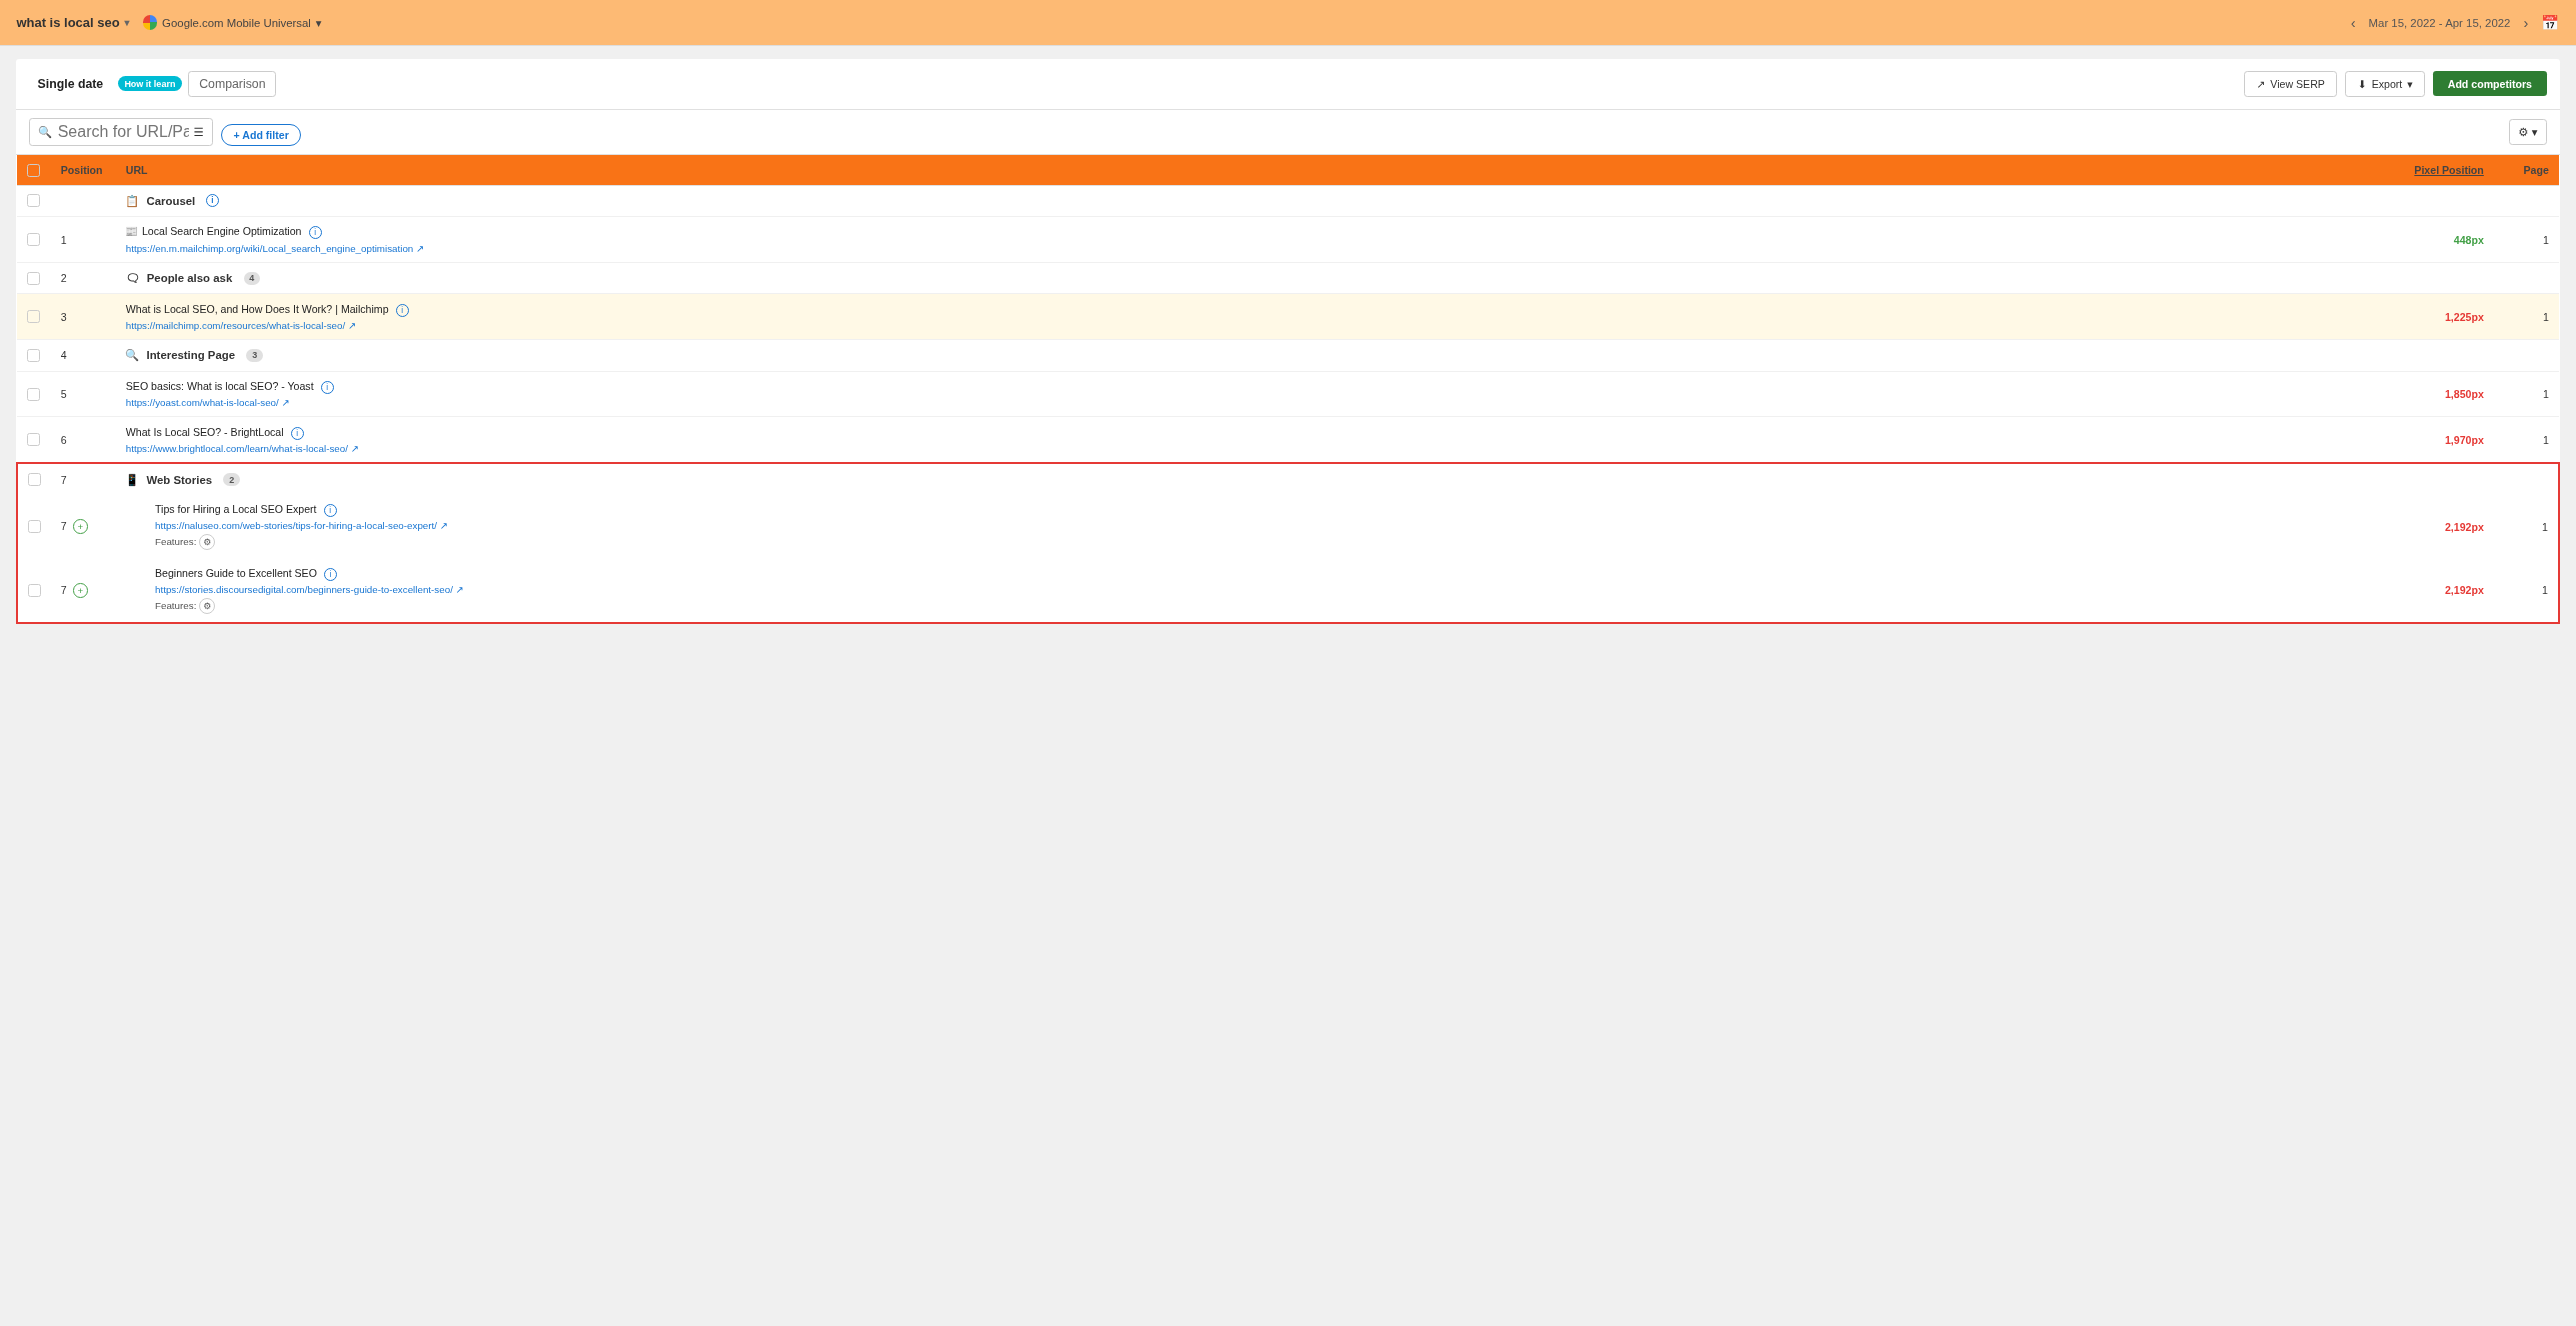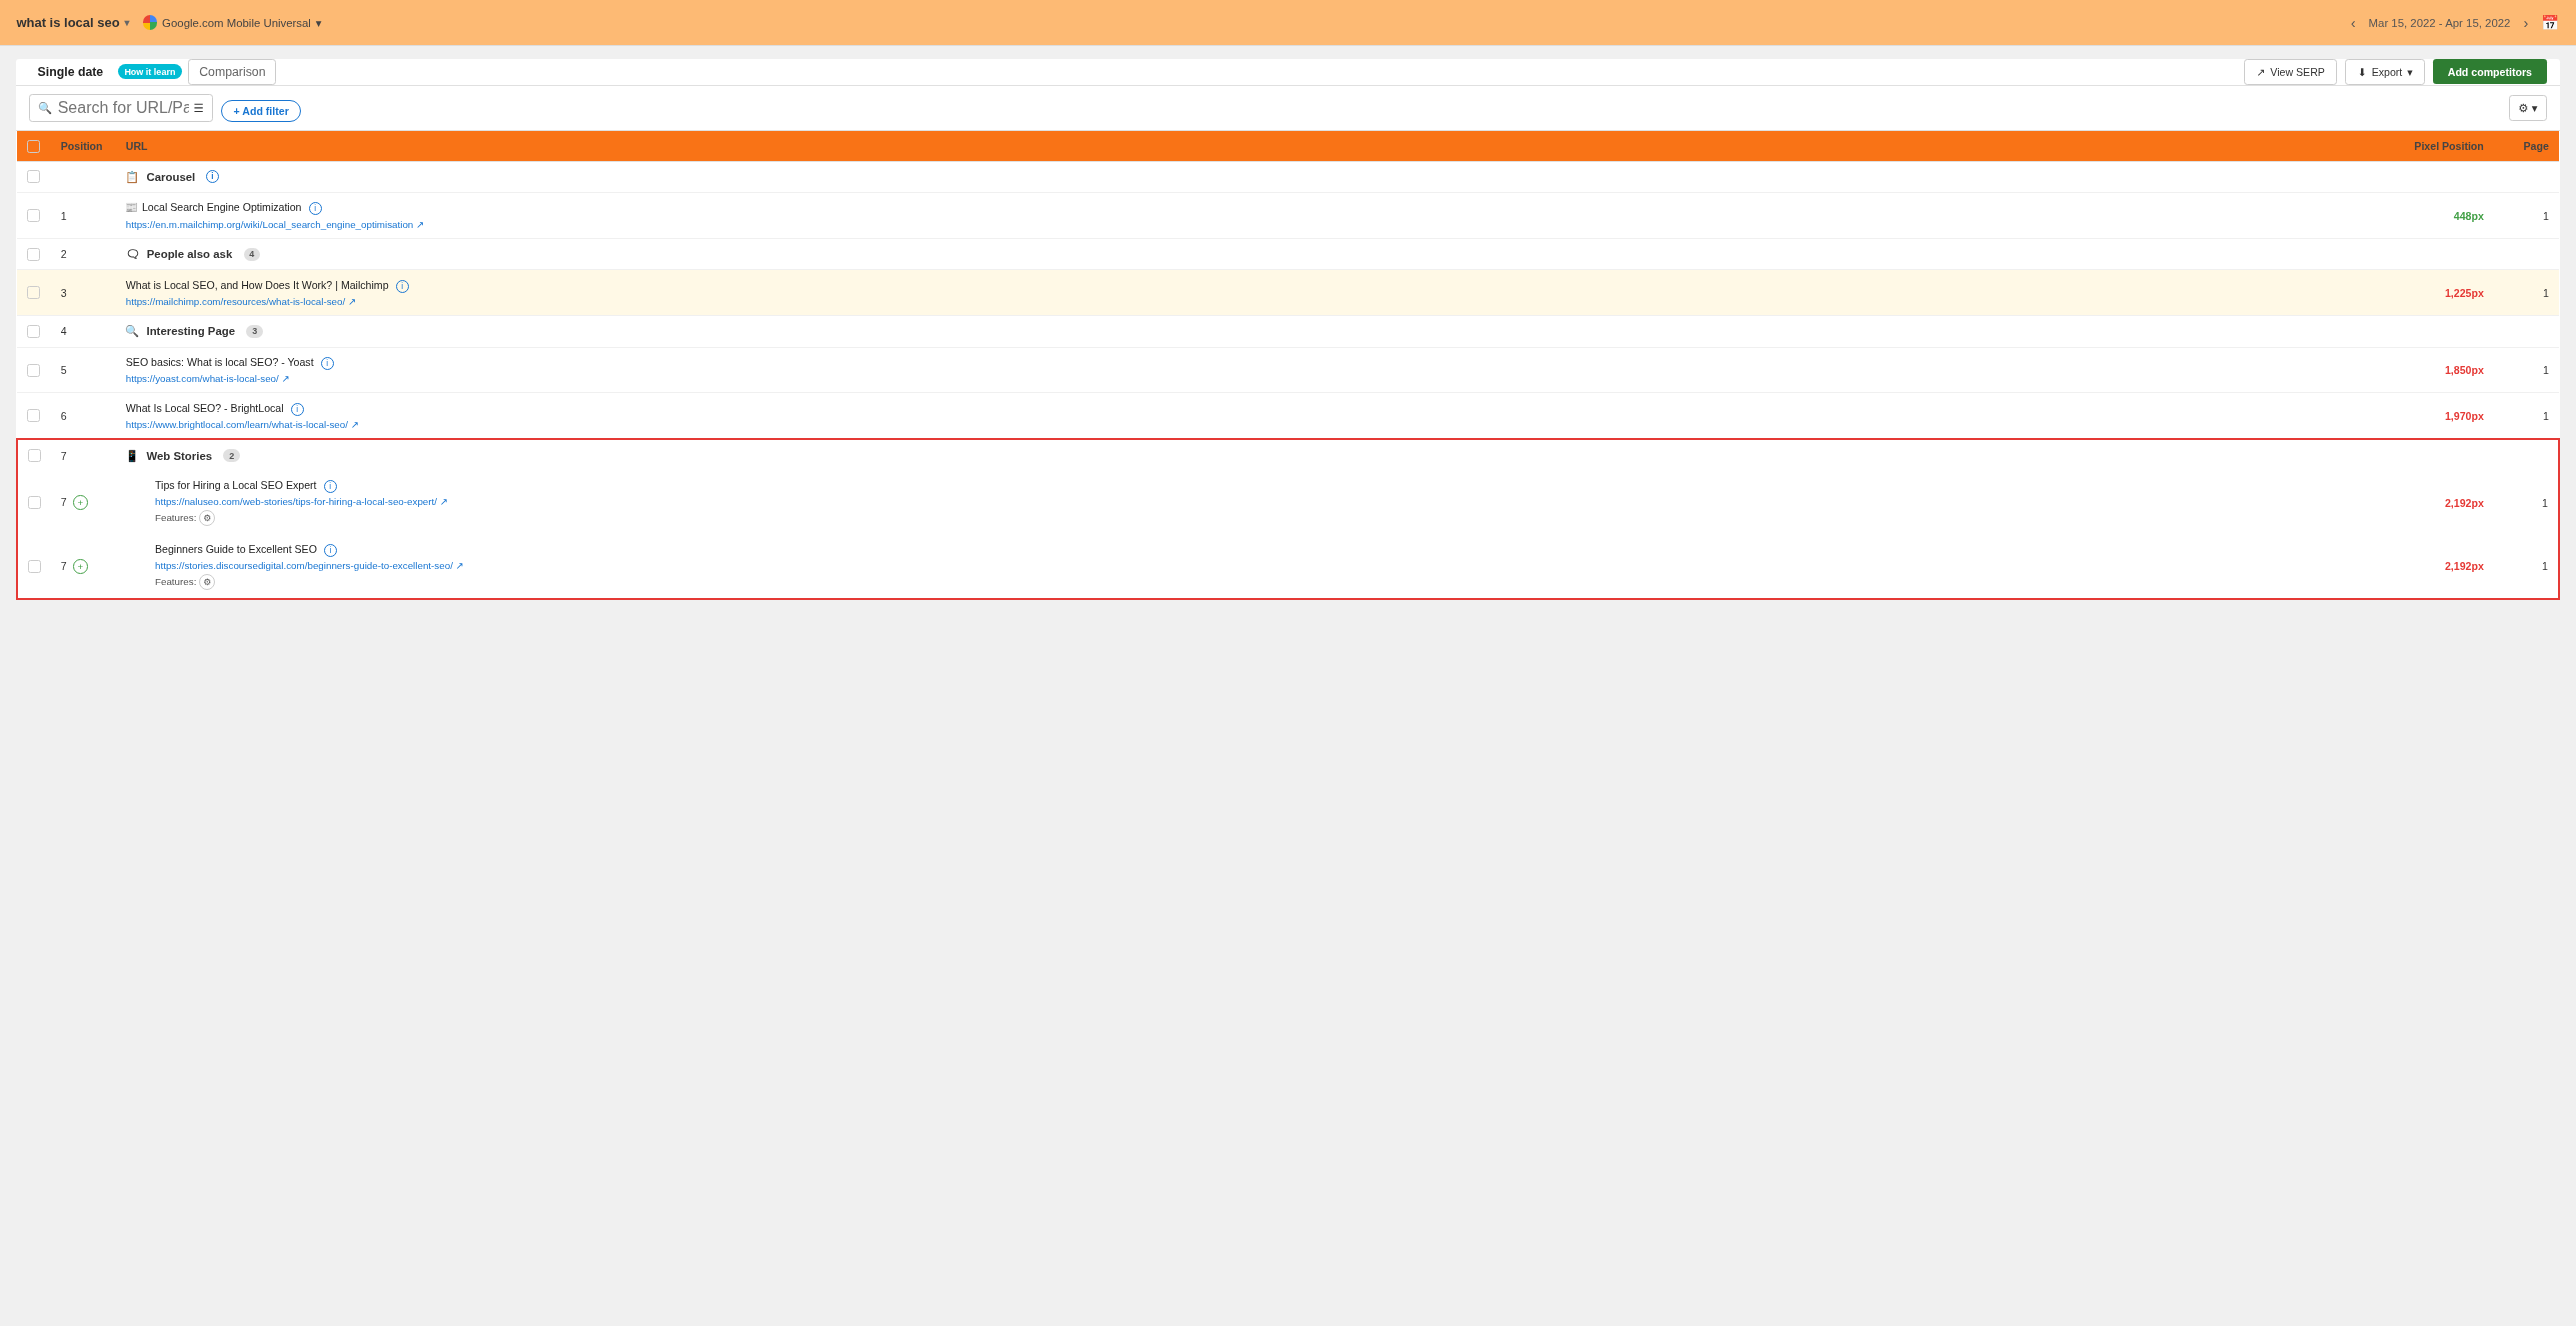--- a/index.html
+++ b/index.html
@@ -26,21 +26,21 @@
     .top-bar-right { display: flex; align-items: center; gap: 8.2px; font-size: 10.6px; color: #555; }
     .date-nav { display: flex; align-items: center; gap: 6.5px; }
     .nav-arrow { background: none; border: none; font-size: 14.7px; cursor: pointer; color: #555; padding: 3.3px 6.5px; }
     .date-range { font-size: 11.4px; }
     .calendar-icon { font-size: 14.7px; }
 
     .content-area { background: #f0f0f0; padding: 13px 16.4px; }
 
     .toolbar-row {
       display: flex; align-items: center; justify-content: space-between;
-      background: #fff; padding: 0 13px; margin-bottom: 0;
+      background: #fff; padding: 12px 13px; margin-bottom: 0;
       border-radius: 3.3px 3.3px 0 0; border-bottom: 0.8px solid #e0e0e0;
     }
     .toolbar-left { display: flex; align-items: center; gap: 6.5px; }
     .tab-single {
       font-size: 12.3px; font-weight: 600; color: #222;
       padding: 4.9px 8.2px; cursor: pointer;
     }
     .how-it-works-badge {
       background: #00bcd4; color: #fff; font-size: 9px; font-weight: 600;
       padding: 2.5px 6.5px; border-radius: 9.8px; cursor: pointer;
@@ -88,21 +88,21 @@
     .data-table { width: 100%; border-collapse: collapse; }
     .data-table thead tr { border-bottom: 1.6px solid #e0e0e0; }
     .data-table th {
       padding: 8.2px 9.8px; text-align: left; font-size: 10.6px; font-weight: 600; color: #444;
       background: #f97316;
     }
     .data-table th.right { text-align: right; }
     .col-check { width: 29px; }
     .col-pos { width: 65px; }
     .col-url { }
-    .col-pixel { width: 131px; text-align: right; }
+    .col-pixel { width: 131px; text-align: right; text-decoration: underline; }
     .col-page { width: 65px; text-align: right; }
 
     .data-table tbody tr { border-bottom: 0.8px solid #f0f0f0; }
     .data-table td { padding: 8.2px 9.8px; font-size: 10.6px; vertical-align: middle; }
     .td-check { width: 29px; }
     .td-pos { color: #333; font-size: 10.6px; }
     .td-url { color: #333; }
     .td-pixel { text-align: right; }
     .td-page { text-align: right; color: #333; }
 

